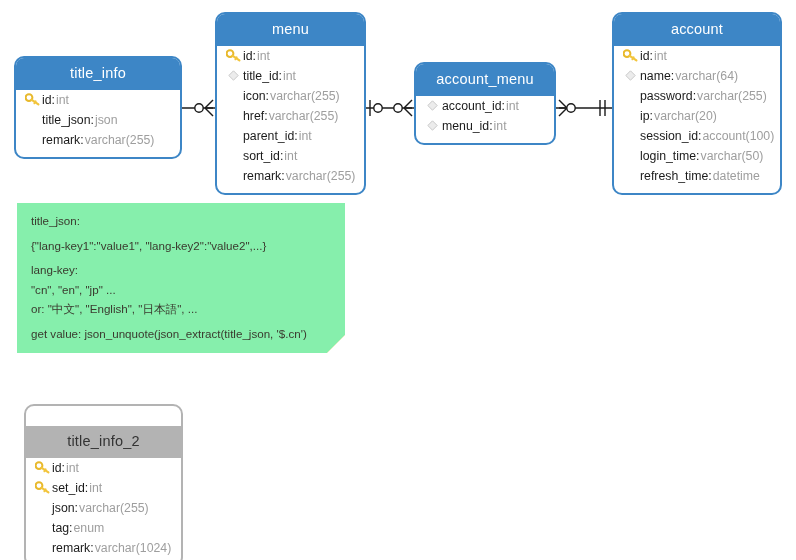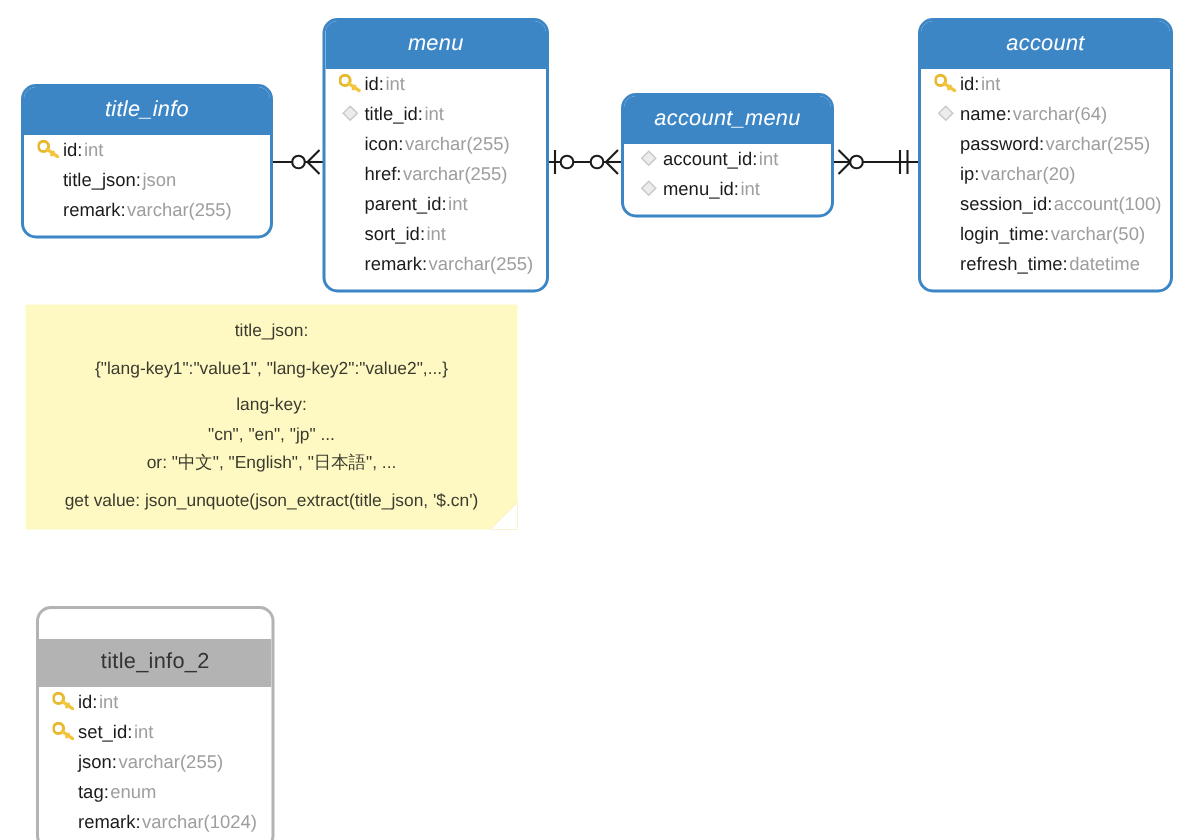--- a/index.html
+++ b/index.html
@@ -33,21 +33,20 @@
   .entity-header {
     text-align: center;
     font-size: 14.5px;
     line-height: 1;
     padding: 8px 6px 9px 6px;
     letter-spacing: .2px;
   }
   .entity.blue .entity-header {
     background: #3d86c6;
     color: #ffffff;
-    font-style: italic;
   }
   .entity.gray .entity-header {
     background: #b3b3b3;
     color: #333333;
     margin-top: 20px;
   }
   .entity-body {
     padding: 0 6px 7px 6px;
   }
   .field {
@@ -72,24 +71,23 @@
     color: #9e9e9e;
     margin-left: 1px;
   }
   .colon {
     color: #1b1b1b;
   }
 
   
   .note {
     position: absolute;
-    background: #fef9c3;
+    background: #86efac;
     box-sizing: border-box;
     padding: 12px 14px 10px 14px;
-    text-align: center;
   }
   .note-line {
     font-size: 11.6px;
     color: #3a3a2e;
     line-height: 1;
     margin-bottom: 13px;
     white-space: nowrap;
   }
   .note-line.tight {
     margin-bottom: 8px;

